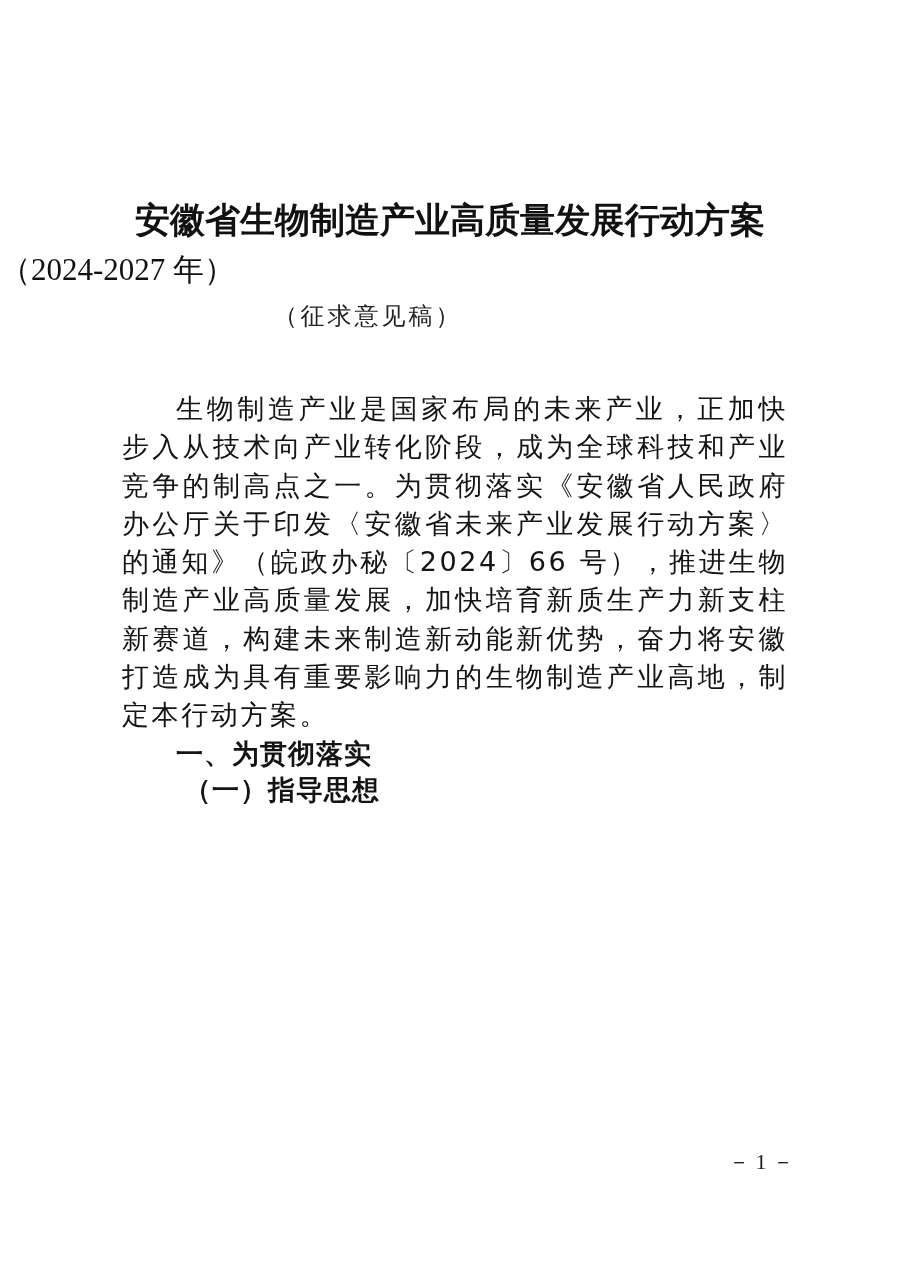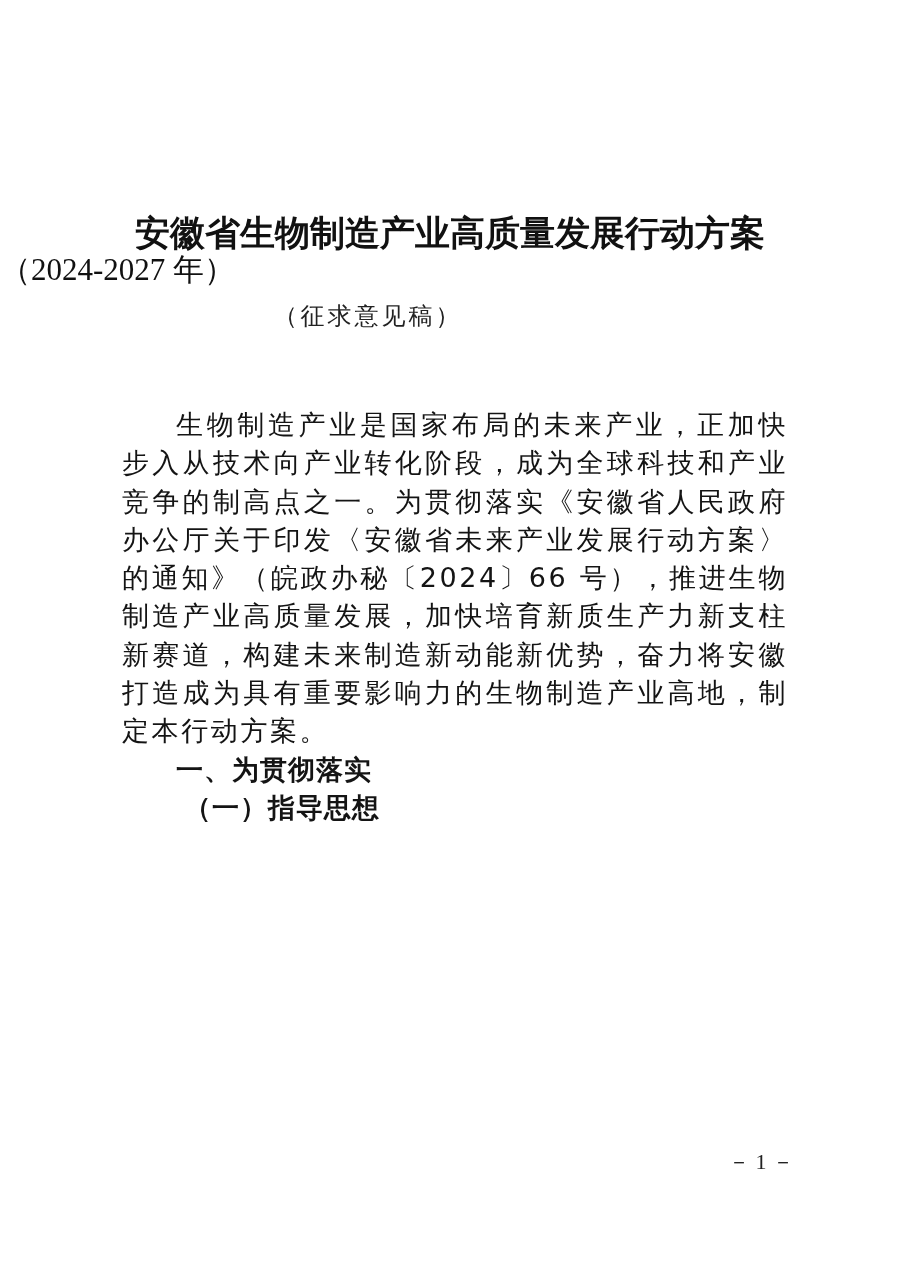--- a/index.html
+++ b/index.html
@@ -18,21 +18,21 @@
     .page {
       position: absolute;
       left: 0; top: 0;
       width: 900px;
       height: 1272px;
     }
     .title {
       position: absolute;
       left: 0;
       width: 900px;
-      top: 209px;
+      top: 196px;
       text-align: center;
       font-size: 35px;
       font-weight: bold;
       line-height: 48px;
       letter-spacing: 0px;
       font-family: "DejaVu Serif", "Liberation Serif", serif;
     }
     .subtitle-years {
       position: absolute;
       left: 0;
@@ -58,39 +58,38 @@
       position: absolute;
       left: 122px;
       width: 666px;
       top: 390px;
       font-size: 27px;
       line-height: 38.3px;
       text-align: justify;
       text-justify: inter-character;
       font-family: "DejaVu Sans", sans-serif;
       color: #141414;
-      margin-top: 16px;
     }
     .body-text p {
       margin: 0;
       text-indent: 2em;
       letter-spacing: 2.6px;
     }
     .h1 {
       margin: 0;
       text-indent: 2em;
       font-weight: bold;
       font-family: "DejaVu Sans", sans-serif;
       letter-spacing: 1px;
     }
     .h2 {
       margin: 0;
       text-indent: 2.3em;
       font-weight: bold;
-      font-family: Liberation Sans, sans-serif;
+      font-family: Liberation Mono, monospace;
       letter-spacing: 1px;
     }
     .page-number {
       position: absolute;
       top: 1147px;
       left: 728px;
       font-size: 22px;
       line-height: 30px;
       font-family: "Liberation Serif", "DejaVu Serif", serif;
       color: #222;

